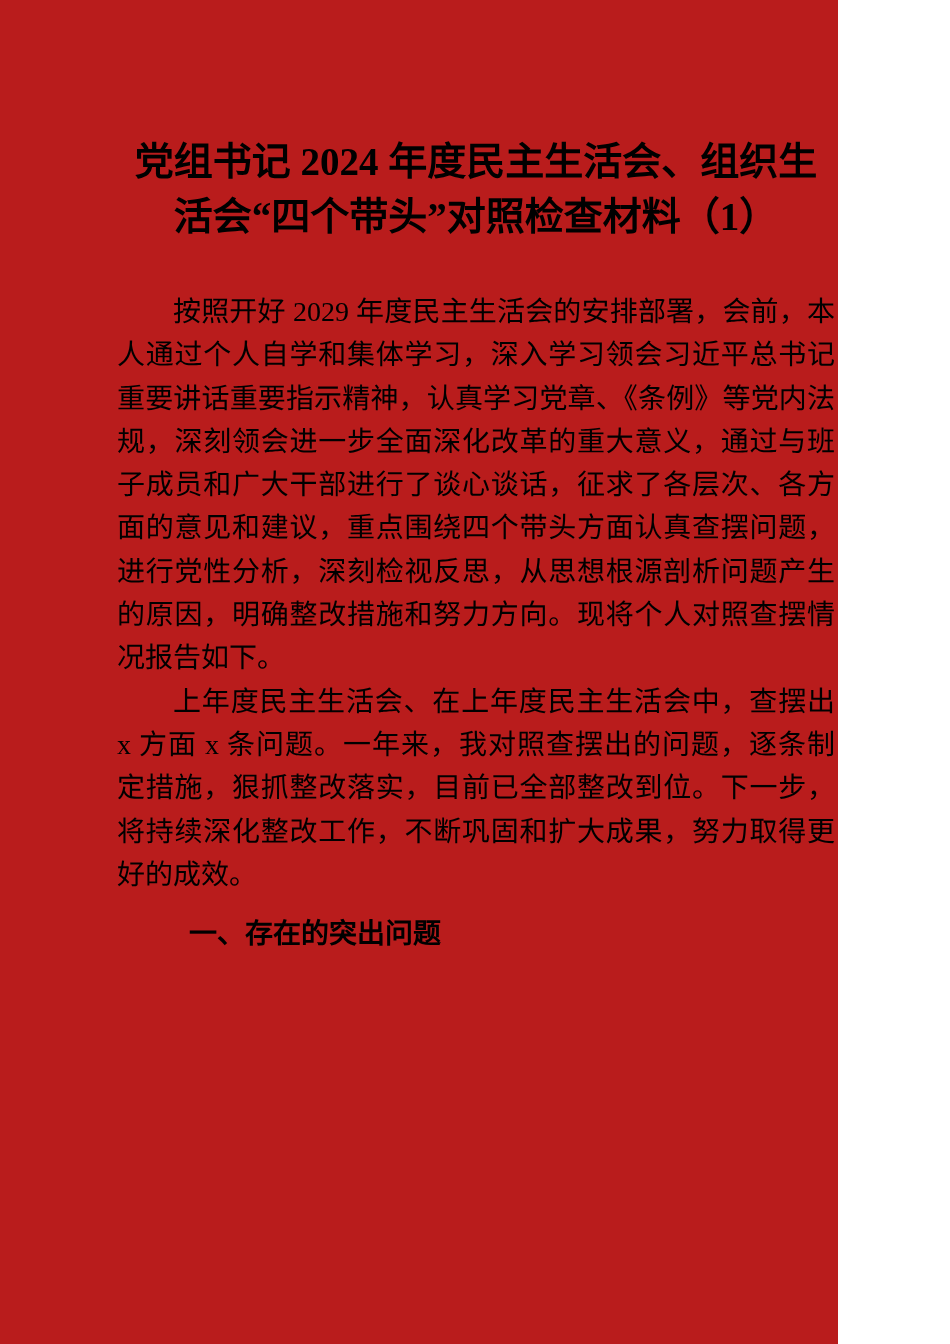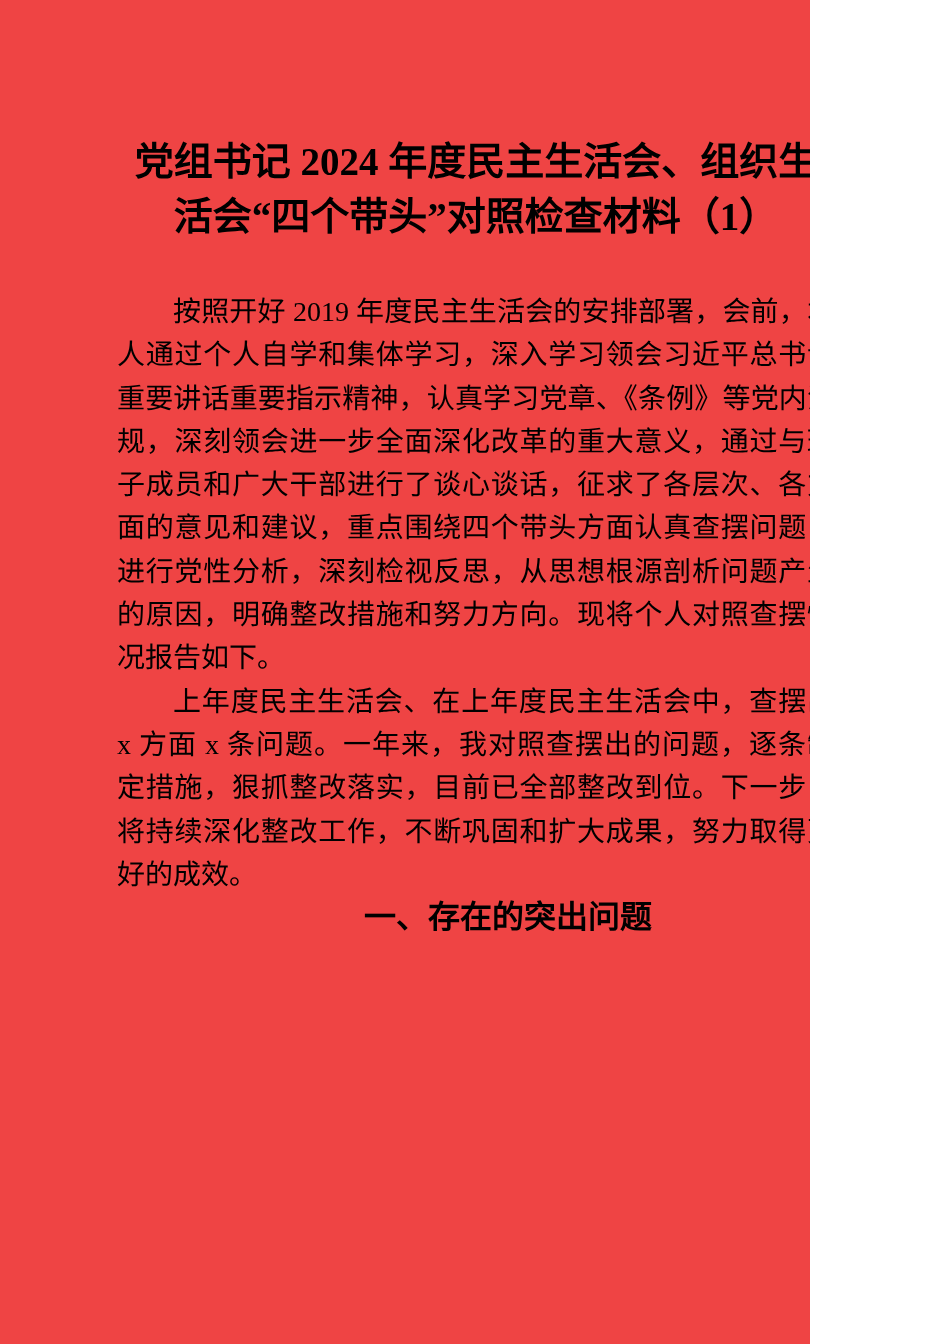--- a/index.html
+++ b/index.html
@@ -4,23 +4,24 @@
 <style>
   html, body {
     margin: 0;
     padding: 0;
     background: #ffffff;
   }
   .page {
     position: relative;
     width: 810px;
     height: 1344px;
-    background: #ef4444;
+    background: #b91c1c;
     color: #000000;
     overflow: hidden;
+    padding-left: 28px;
   }
   .content {
     position: absolute;
     left: 117px;
     top: 0;
     width: 718px;
   }
   .doc-title {
     margin: 134px 0 46px 0;
     font-family: "Liberation Serif", "DejaVu Serif", serif;
@@ -34,33 +35,32 @@
     margin: 0;
     font-family: "Liberation Serif", "DejaVu Serif", serif;
     font-weight: normal;
     font-size: 28px;
     line-height: 43.3px;
     text-align: justify;
     text-indent: 2em;
     color: #000000;
   }
   .section-heading {
-    margin: 0;
+    margin: 16px;
     font-family: "Liberation Sans", "DejaVu Sans", sans-serif;
     font-weight: bold;
-    font-size: 32px;
+    font-size: 28px;
     line-height: 43.3px;
     text-indent: 2em;
     color: #000000;
-    text-align: center;
   }
 </style>
 </head>
 <body>
 
 <div class="page">
   <div class="content">
     <h1 class="doc-title">党组书记 2024 年度民主生活会、组织生活会“四个带头”对照检查材料（1）</h1>
-    <p class="body-para">按照开好 2019 年度民主生活会的安排部署，会前，本人通过个人自学和集体学习，深入学习领会习近平总书记重要讲话重要指示精神，认真学习党章、《条例》等党内法规，深刻领会进一步全面深化改革的重大意义，通过与班子成员和广大干部进行了谈心谈话，征求了各层次、各方面的意见和建议，重点围绕四个带头方面认真查摆问题，进行党性分析，深刻检视反思，从思想根源剖析问题产生的原因，明确整改措施和努力方向。现将个人对照查摆情况报告如下。</p>
+    <p class="body-para">按照开好 2029 年度民主生活会的安排部署，会前，本人通过个人自学和集体学习，深入学习领会习近平总书记重要讲话重要指示精神，认真学习党章、《条例》等党内法规，深刻领会进一步全面深化改革的重大意义，通过与班子成员和广大干部进行了谈心谈话，征求了各层次、各方面的意见和建议，重点围绕四个带头方面认真查摆问题，进行党性分析，深刻检视反思，从思想根源剖析问题产生的原因，明确整改措施和努力方向。现将个人对照查摆情况报告如下。</p>
     <p class="body-para">上年度民主生活会、在上年度民主生活会中，查摆出 x 方面 x 条问题。一年来，我对照查摆出的问题，逐条制定措施，狠抓整改落实，目前已全部整改到位。下一步，将持续深化整改工作，不断巩固和扩大成果，努力取得更好的成效。</p>
     <h2 class="section-heading">一、存在的突出问题</h2>
   </div>
 </div>
 
 </body></html>

